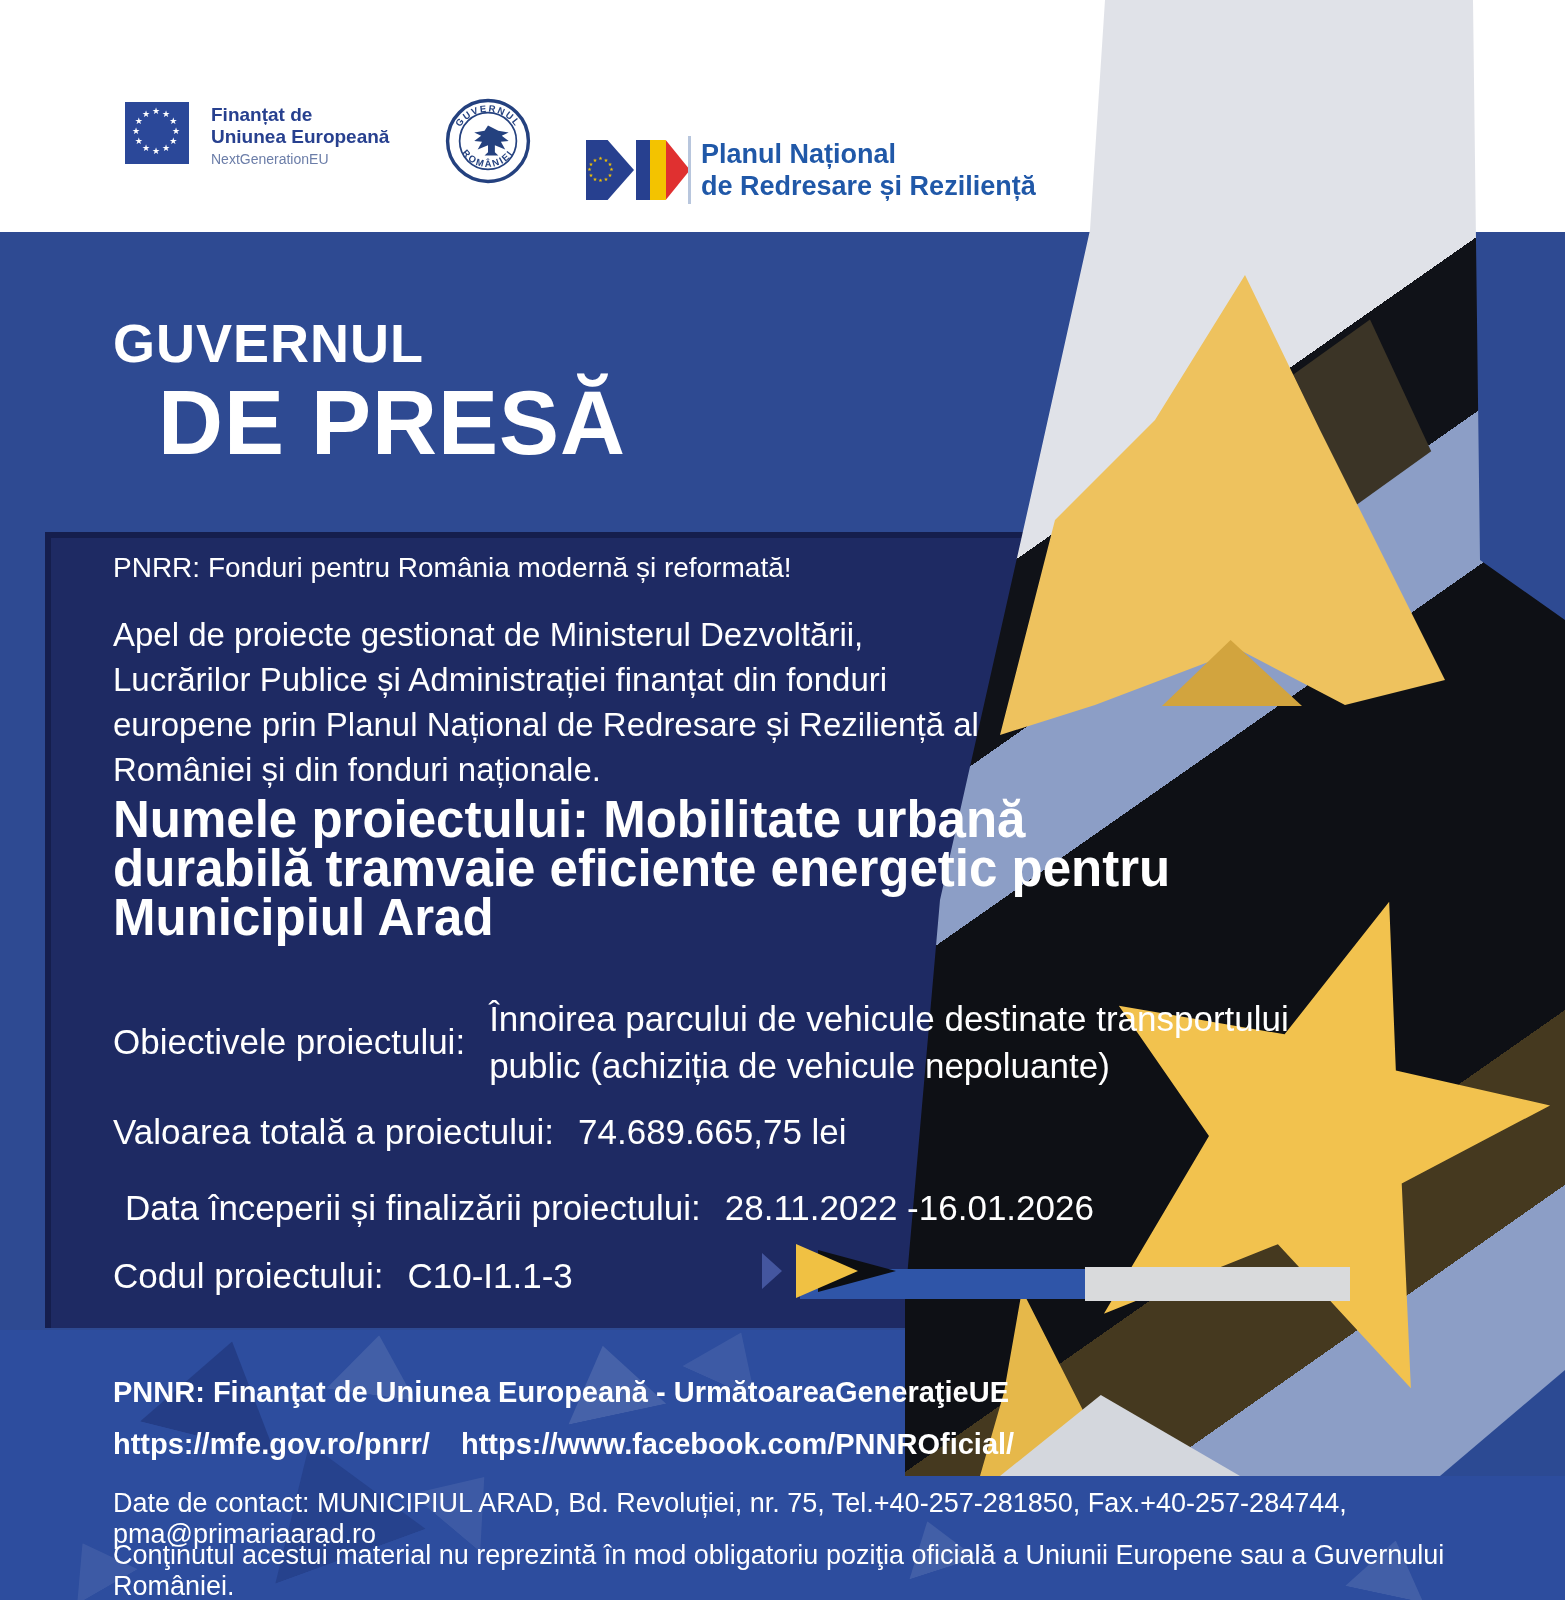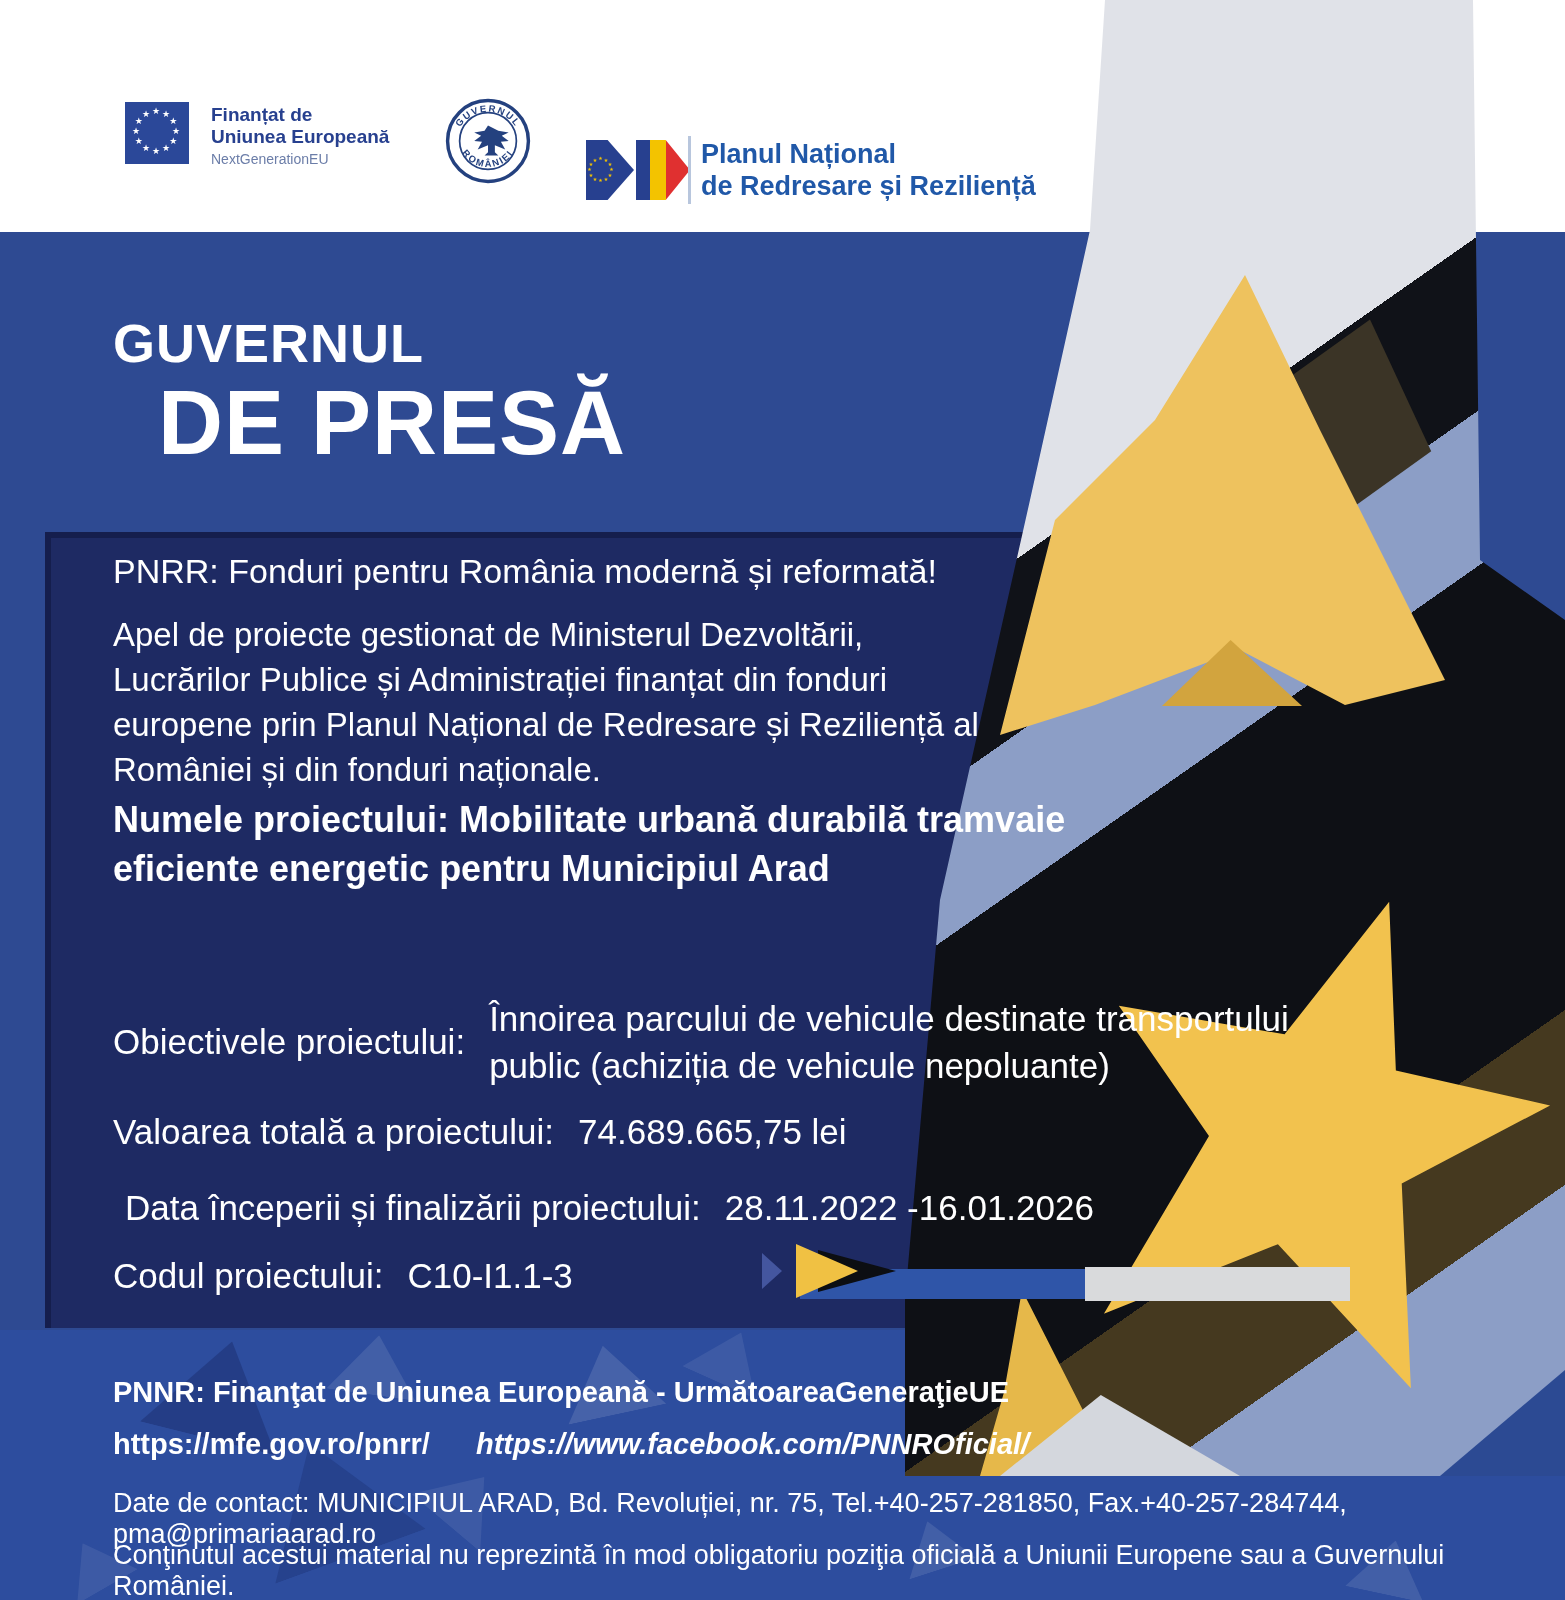--- a/index.html
+++ b/index.html
@@ -25,23 +25,23 @@
   .pnrr-divider{position:absolute;left:102px;top:0;width:3px;height:68px;background:#b8c6dd;}
   .pnrr-text{position:absolute;left:115px;top:2px;width:420px;font-weight:bold;color:#2058a8;font-size:27px;line-height:32px;}
   .star{position:absolute;color:#fff;line-height:1;}
   
   .title1{position:absolute;left:113px;top:312px;z-index:3;color:#fff;font-size:54px;font-weight:800;letter-spacing:1px;}
   .title2{position:absolute;left:158px;top:372px;z-index:3;color:#fff;font-size:90px;font-weight:800;letter-spacing:1px;}
   
   .panel{position:absolute;left:45px;top:532px;width:1000px;height:796px;background:#1e2a63;z-index:1;
     box-shadow:inset 6px 6px 0 rgba(10,16,50,.45);}
   .ptext{position:absolute;z-index:3;color:#fff;}
-  .intro{left:113px;top:552px;font-size:34px;}
+  .intro{left:113px;top:552px;font-size:28px;}
   .paragraph{left:113px;top:612px;width:880px;font-size:33px;line-height:45px;}
-  .project{left:113px;top:795px;width:1100px;font-size:36px;font-weight:600;line-height:49px;}
+  .project{left:113px;top:795px;width:1100px;font-size:51px;font-weight:600;line-height:49px;}
   .row{left:113px;display:flex;align-items:flex-start;}
   .row .lab{font-size:35px;white-space:nowrap;}
   .row .val{font-size:35px;margin-left:24px;}
   .row-beneficiar{top:932px;}
   .row-obiective{top:995px;}
   .row-obiective .lab{margin-top:27px;}
   .row-obiective .val{width:800px;line-height:47px;}
   .row-valoare{top:1112px;}
   .row-data{top:1188px;margin-left:12px;}
   .row-cod{top:1256px;}
@@ -69,21 +69,21 @@
   .tri-blue-sm{left:762px;top:1253px;width:20px;height:36px;background:#44569f;clip-path:polygon(0 0,100% 50%,0 100%);}
   .tri-black{left:818px;top:1246px;width:78px;height:50px;background:#0c0e12;clip-path:polygon(0 8%,100% 50%,0 92%);}
   .tri-yellow{left:796px;top:1244px;width:62px;height:54px;background:#f0c143;clip-path:polygon(0 0,100% 50%,0 100%);}
   .bar-blue{left:800px;top:1269px;width:285px;height:30px;background:#2f55a8;}
   .bar-light{left:1085px;top:1267px;width:265px;height:34px;background:#d9dadc;}
   
   .footer-bg{position:absolute;left:0;top:1330px;width:1565px;height:270px;background:#2d4d9e;z-index:0;}
   .ftext{position:absolute;left:113px;z-index:3;color:#fff;}
   .f-bold{top:1376px;font-size:29px;font-weight:bold;}
   .f-links{top:1428px;font-size:29px;font-weight:bold;}
-  .f-links .lnk2{margin-left:38px;font-style:italic;}
+  .f-links .lnk2{margin-left:23px;}
   .f-contact{top:1488px;font-size:27px;}
   .f-disclaimer{top:1540px;font-size:27px;}
   .tri{position:absolute;clip-path:polygon(50% 0,100% 100%,0 100%);z-index:1;}
   
   .seal-text{font-family:"Liberation Sans",sans-serif;font-size:11px;font-weight:bold;fill:#24417f;letter-spacing:2px;}
 </style>
 </head>
 <body>
 
 <div id="page">

